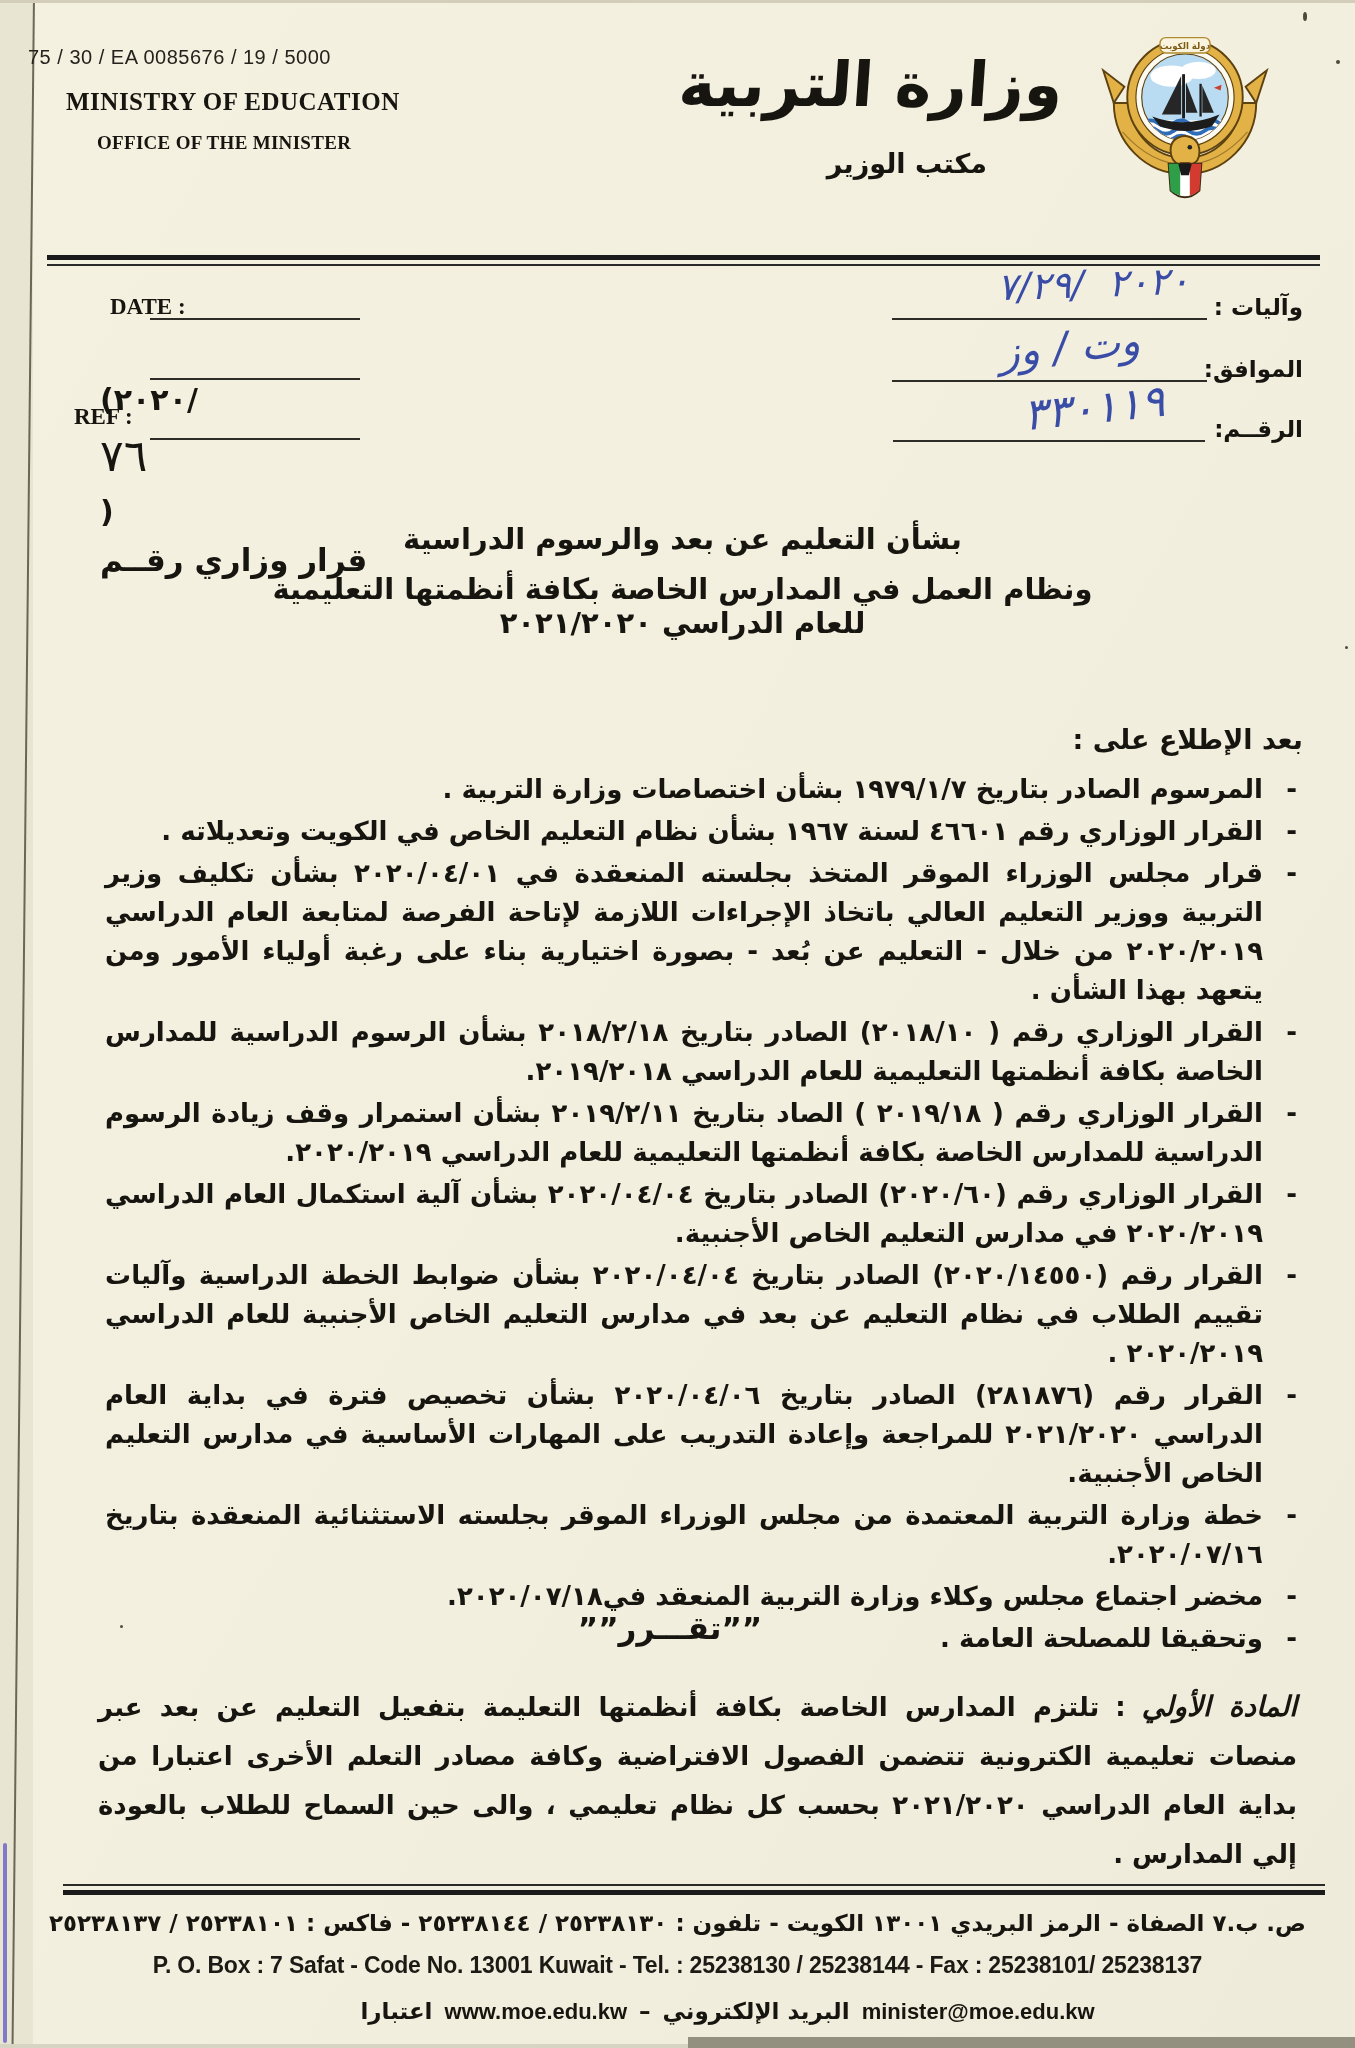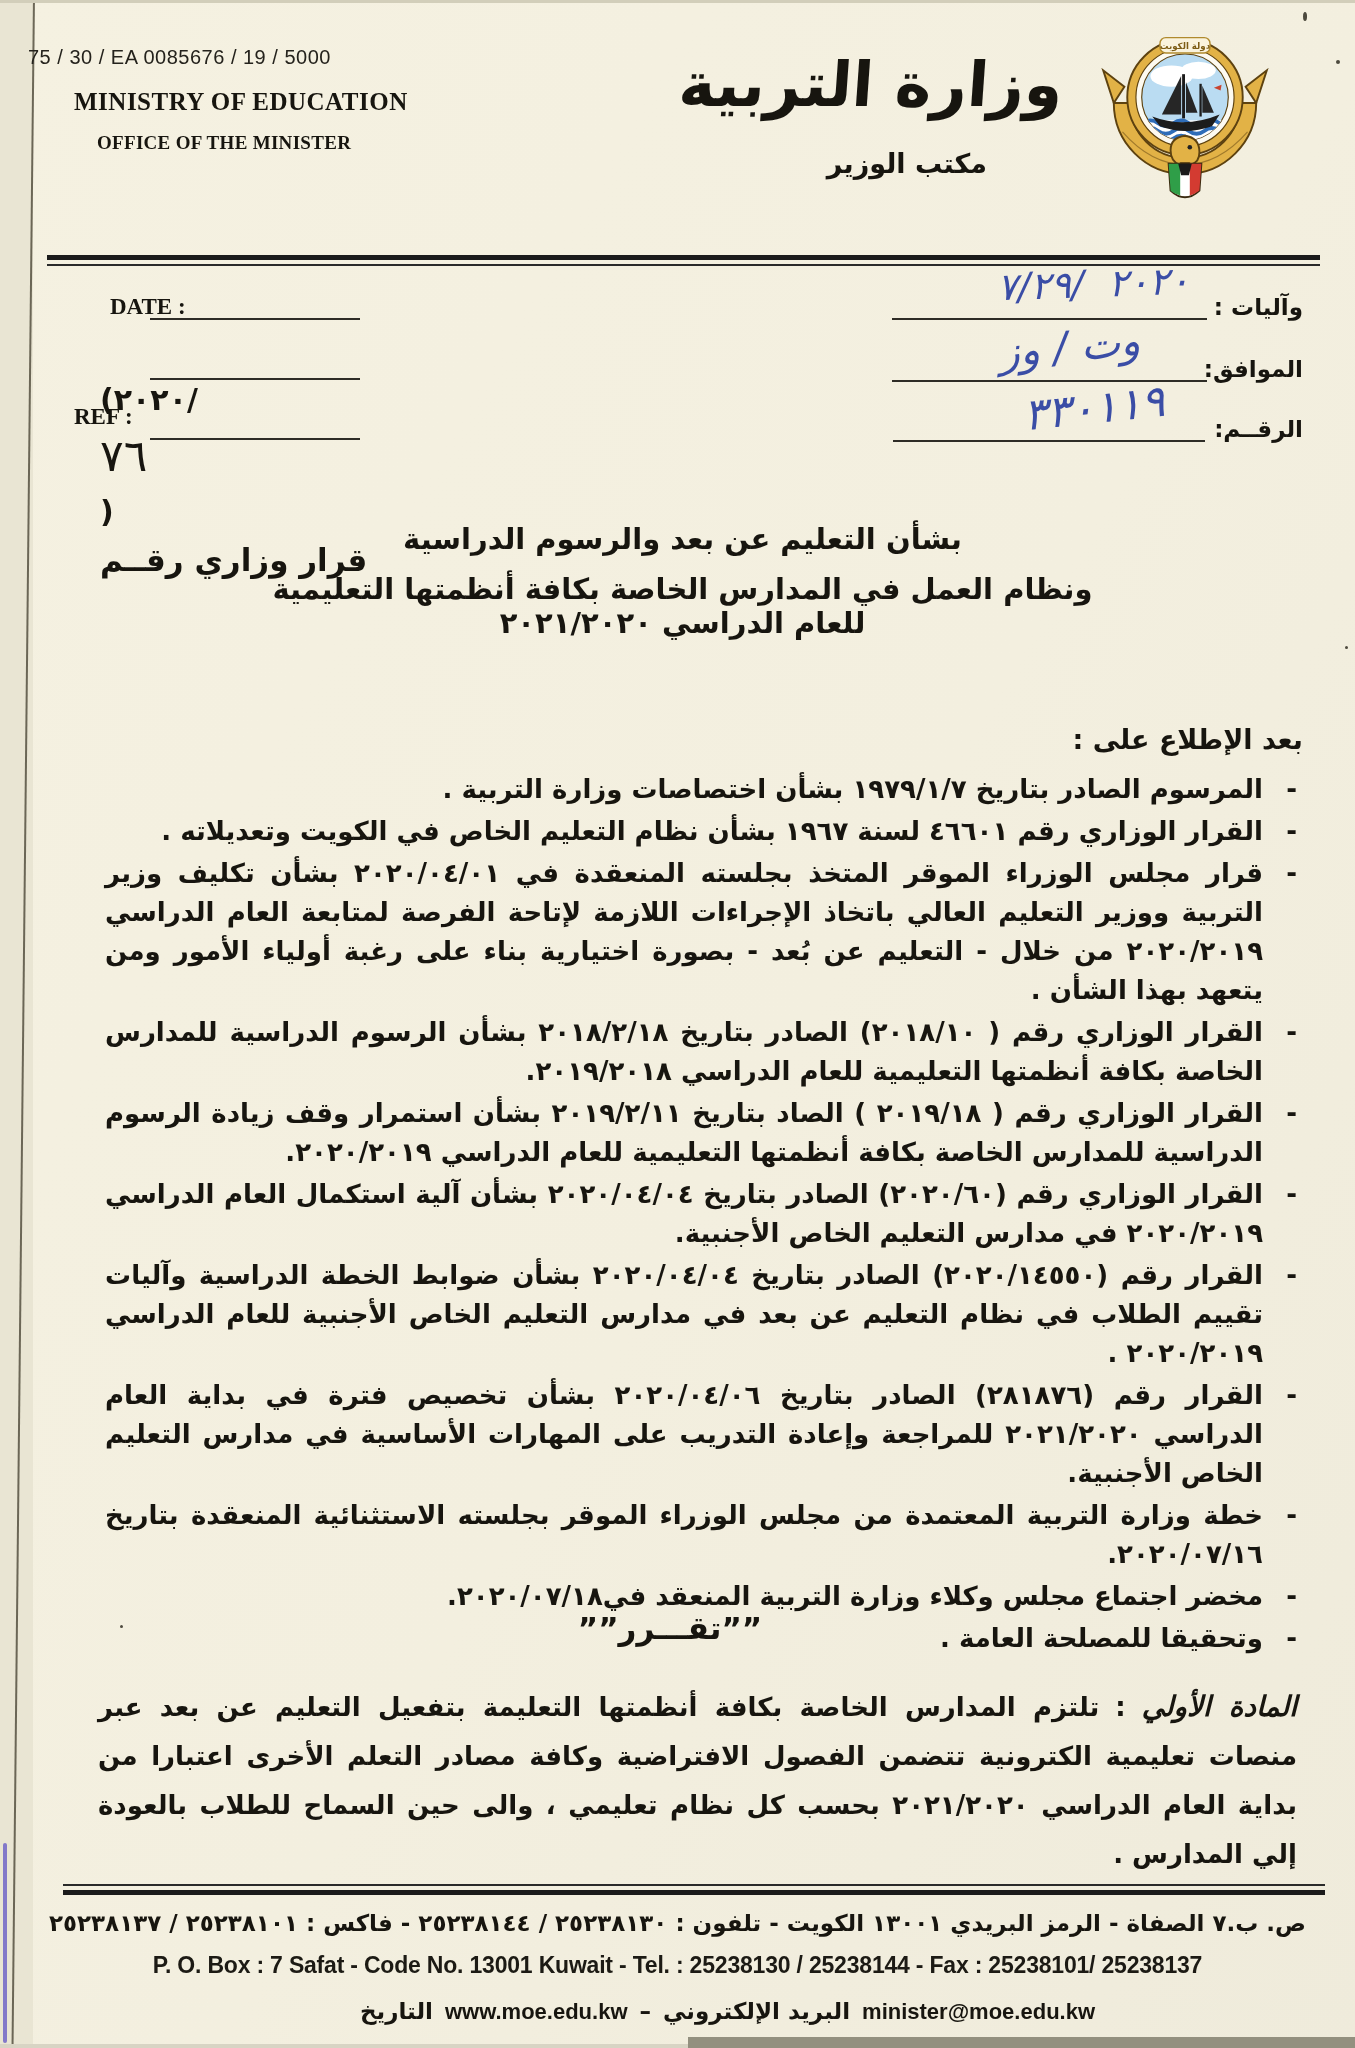--- a/index.html
+++ b/index.html
@@ -18,21 +18,21 @@
   .vline  { position:absolute; left:33px; top:-4px; width:2px; height:2060px; background:#55503f;
             transform:rotate(0.6deg); transform-origin:top left; opacity:.85; }
   .tedge  { position:absolute; left:0; top:0; width:100%; height:3px; background:#d2ceba; }
   .pmark  { position:absolute; left:3px; top:1843px; width:4px; height:200px; background:#8379c9; border-radius:2px; }
   .bband  { position:absolute; left:688px; bottom:0; width:667px; height:11px; background:#93907f; }
   .bband2 { position:absolute; left:0; bottom:0; width:688px; height:4px; background:#d8d4c4; }
   .speck  { position:absolute; background:#4d4a3e; border-radius:50%; }
 
   
   .code   { position:absolute; left:28px; top:46px; font:400 20px "Liberation Sans", sans-serif; letter-spacing:.5px; color:#24221c; }
-  .min-en { position:absolute; left:74px; top:88px;  font:700 25px "Liberation Serif", serif; letter-spacing:.5px; }
+  .min-en { position:absolute; left:66px; top:88px;  font:700 25px "Liberation Serif", serif; letter-spacing:.5px; }
   .off-en { position:absolute; left:97px; top:132px; font:700 19px "Liberation Serif", serif; letter-spacing:.3px; }
   .min-ar { position:absolute; right:292px; top:48px; font-weight:700; font-size:62px; transform:skewX(-4deg); }
   .off-ar { position:absolute; right:368px; top:148px; font-weight:700; font-size:27px; letter-spacing:1px; }
   .emblem { position:absolute; left:1085px; top:28px; width:200px; height:178px; }
 
   .hrule { position:absolute; left:47px; top:255px; width:1273px; }
   .hrule .thick { height:5px; background:#1b1b1b; }
   .hrule .thin  { height:2px; background:#2a2a2a; margin-top:4px; }
 
   
@@ -244,20 +244,20 @@
     <span class="alabel">المادة الأولي</span><span class="sep">:</span><span>تلتزم المدارس الخاصة بكافة أنظمتها التعليمة بتفعيل التعليم عن بعد عبر منصات تعليمية الكترونية تتضمن الفصول الافتراضية وكافة مصادر التعلم الأخرى اعتبارا من بداية العام الدراسي ٢٠٢١/٢٠٢٠ بحسب كل نظام تعليمي ، والى حين السماح للطلاب بالعودة إلي المدارس .</span>
   </div>
 
   <div class="frule">
     <div class="thin"></div>
       <div class="thick"></div>
   </div>
   <div class="f-ar">ص. ب.٧ الصفاة - الرمز البريدي ١٣٠٠١ الكويت - تلفون : ٢٥٢٣٨١٣٠ / ٢٥٢٣٨١٤٤ - فاكس : ٢٥٢٣٨١٠١ / ٢٥٢٣٨١٣٧</div>
   <div class="f-en">P. O. Box : 7 Safat - Code No. 13001 Kuwait - Tel. : 25238130 / 25238144 - Fax : 25238101/ 25238137</div>
   <div class="f-web">
-    <span dir="rtl">التاريخ</span>
+    <span dir="rtl">اعتبارا</span>
     <span class="lat">www.moe.edu.kw</span>
     <span>–</span>
     <span dir="rtl">البريد الإلكتروني</span>
     <span class="lat">minister@moe.edu.kw</span>
   </div>
 
 </div>
 
 </body></html>

